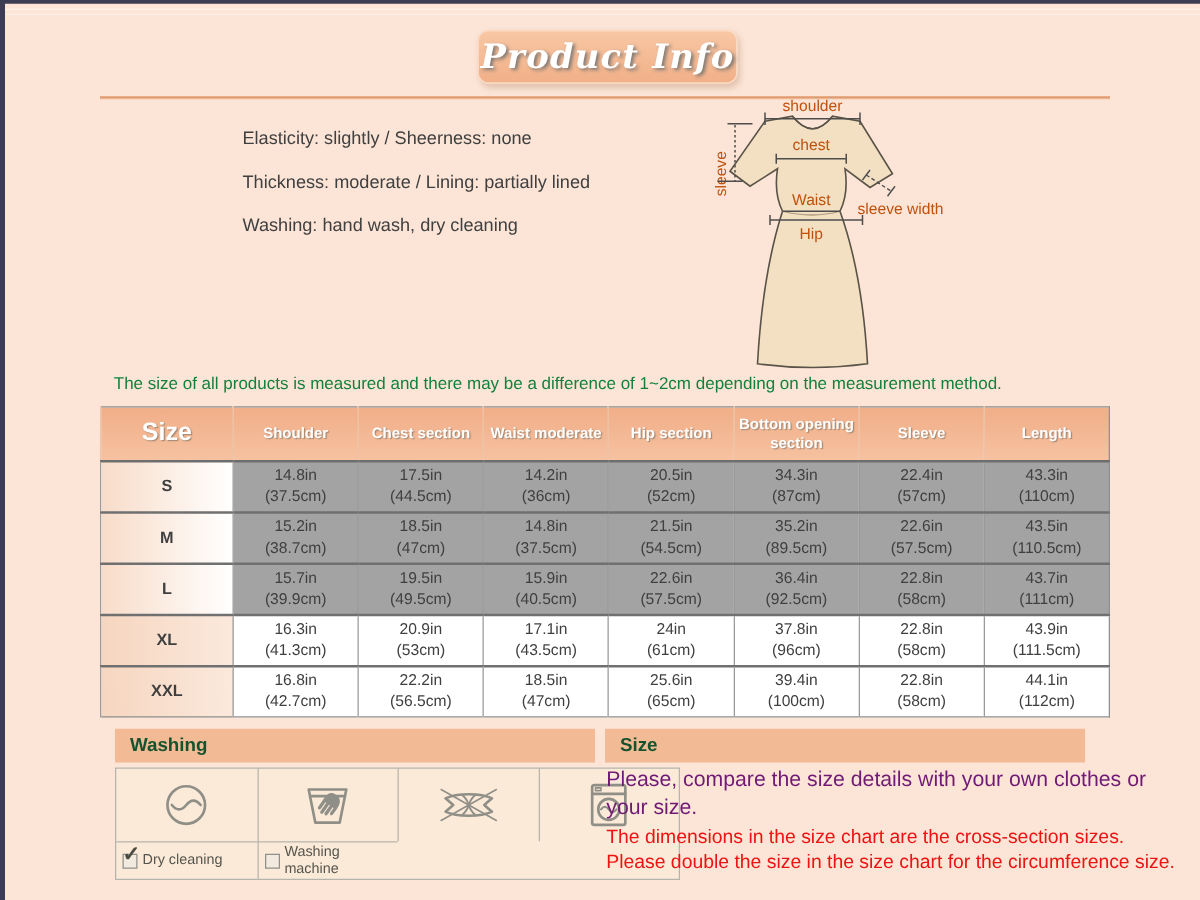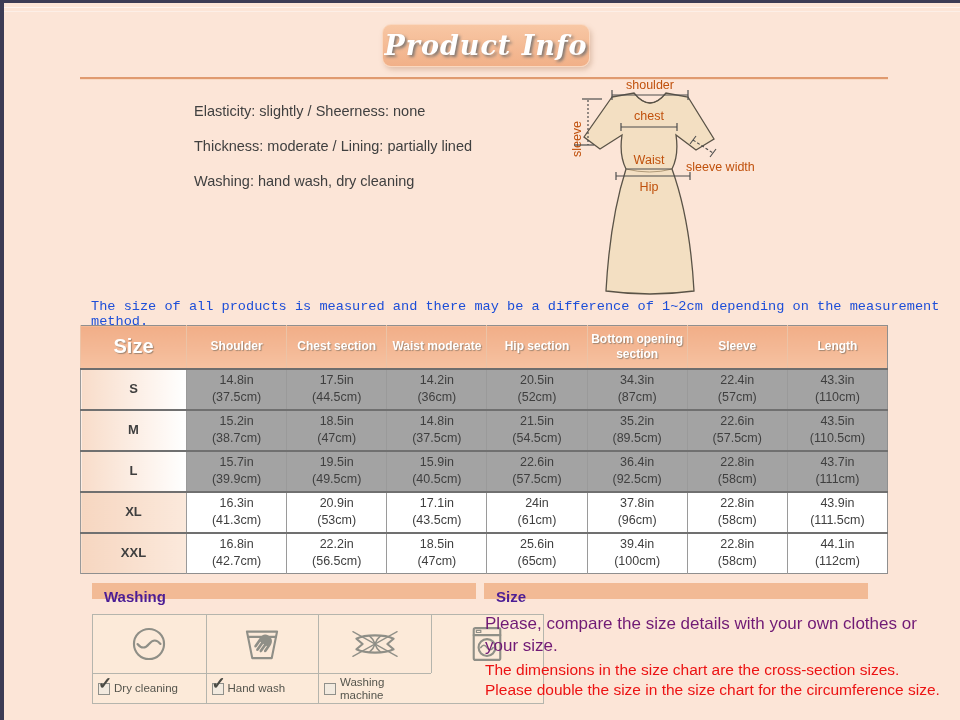--- a/index.html
+++ b/index.html
@@ -32,21 +32,21 @@
   
   .info-block { position:absolute; left:180px; top:100px; color:#404040; font-size:14.5px;margin-left:10px; }
   .info-block div { margin-bottom:19px; }
 
   
   .diagram { position:absolute; left:568px; top:76px; width:210px; height:222px; }
   .diagram svg { width:100%; height:100%; }
   .diagram text { font-family:"Liberation Sans", sans-serif; fill:#c0510d; }
 
   
-  .note { position:absolute; left:87px; top:296px; font-size:13.6px; color:#1d4ed8;font-family:Liberation Mono, monospace; }
+  .note { position:absolute; left:87px; top:296px; font-size:13.6px; color:#15803d; }
 
   
   table.size-table {
     position:absolute; left:76px; top:322px; width:808px;
     border-collapse:collapse; table-layout:fixed;
     border:1px solid #8f8f8f;
   }
   .size-table th {
     background:linear-gradient(180deg,#f1ae88,#f6c2a1);
     color:#ffffff; text-shadow:1px 1px 1px #a08570;
@@ -61,21 +61,21 @@
   }
   .size-table td.size-col {
     font-weight:bold; font-size:13px;
     background:linear-gradient(90deg,#f8dcc9,#ffffff);
   }
   .size-table tr.tint td { background:#ffffff; }
   .size-table tr.tint td.size-col { background:linear-gradient(90deg,#f6d6c0,#fbe9dc);margin-left:27px; }
 
   
   .panel-header {
-    position:absolute; height:16px; background:#f2ba95; color:#4c1d95;
+    position:absolute; height:27px; background:#f2ba95; color:#14532d;
     font-weight:bold; font-size:15px; line-height:27px; padding-left:12px;
   }
   .washing-header { left:88px; top:580px; width:384px; }
   .size-header    { left:480px; top:580px; width:384px; }
 
   .wash-grid {
     position:absolute; left:88px; top:611px; width:452px; height:90px;
     background:#fcead e; background:#fcead9;
     border:1px solid #b5b5ad; display:grid;
     grid-template-columns:repeat(4,1fr); grid-template-rows:58px 30px;
@@ -397,24 +397,20 @@
         <rect x="-12" y="-15.5" width="5" height="2.5" stroke-width="1.4"></rect>
         <circle cy="4" r="9.5"></circle>
         <path d="M-7 4 Q-3.5 -1 0 4 Q3.5 9 7 4" stroke-width="1.8"></path>
       </svg>
     </div>
     <div class="wash-label-cell">
       <span class="checkbox wash-check checked"></span>
       <span>Dry cleaning</span>
     </div>
     <div class="wash-label-cell">
-      <span class="checkbox wash-check checked"></span>
-      <span>Hand wash</span>
-    </div>
-    <div class="wash-label-cell">
       <span class="checkbox wash-check"></span>
       <span>Washing machine</span>
     </div>
   </div>
 
   <div class="panel-header size-header">
     <span>Size</span>
   </div>
   <div class="size-notice-orange">Please, compare the size details with your own clothes or your size.</div>
   <div class="size-notice-red">

